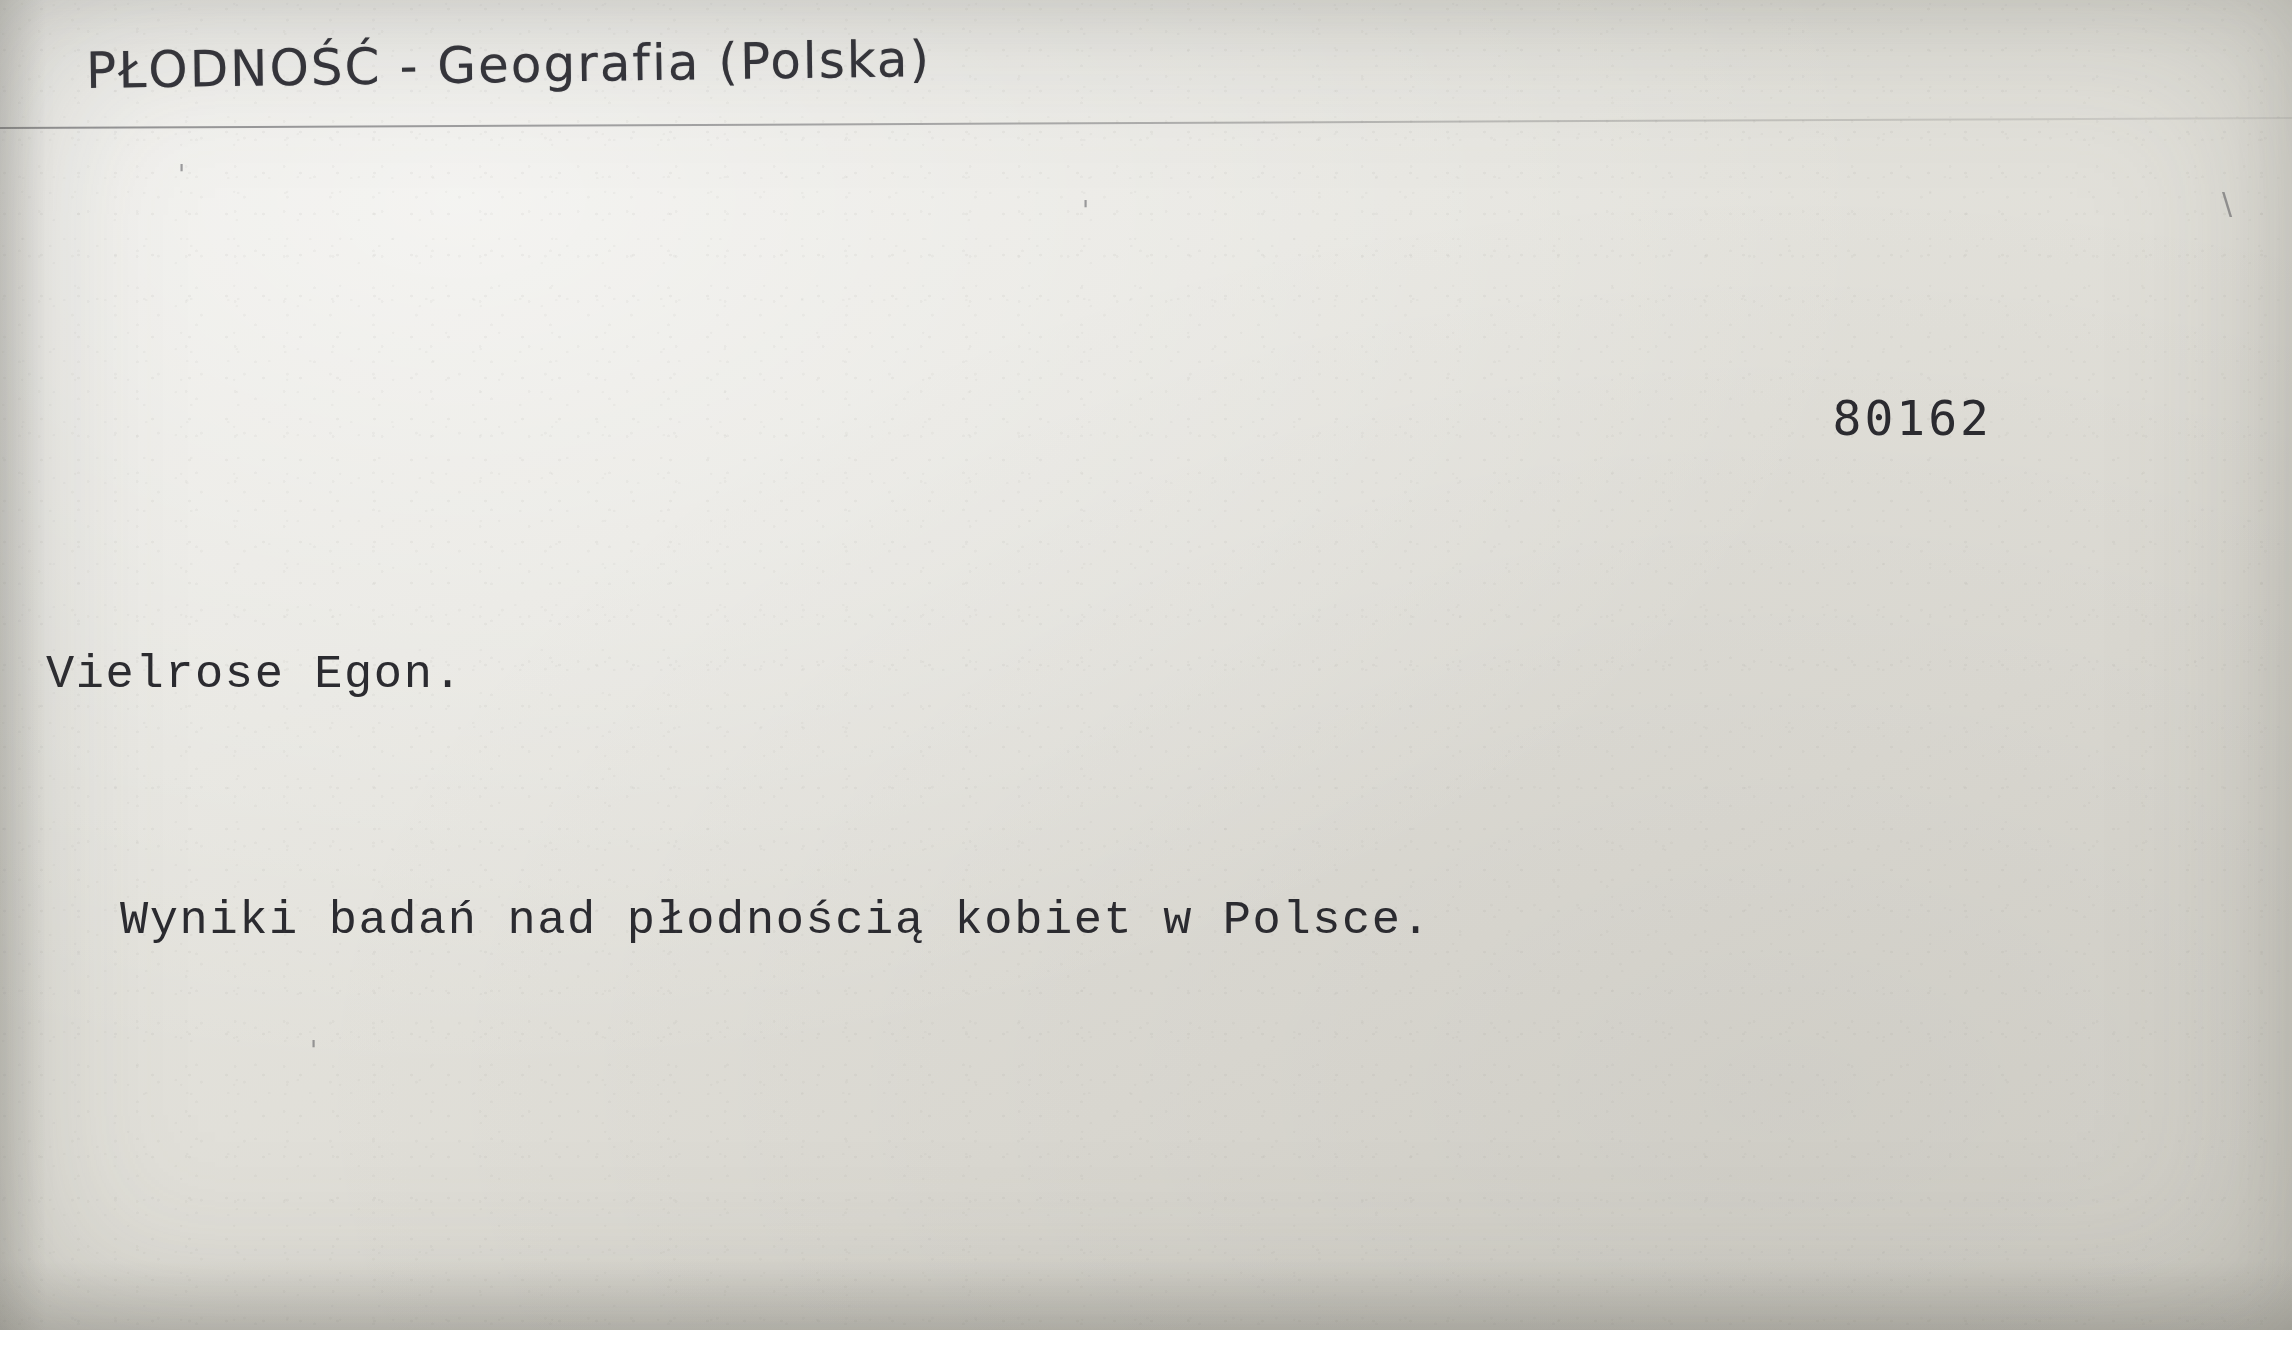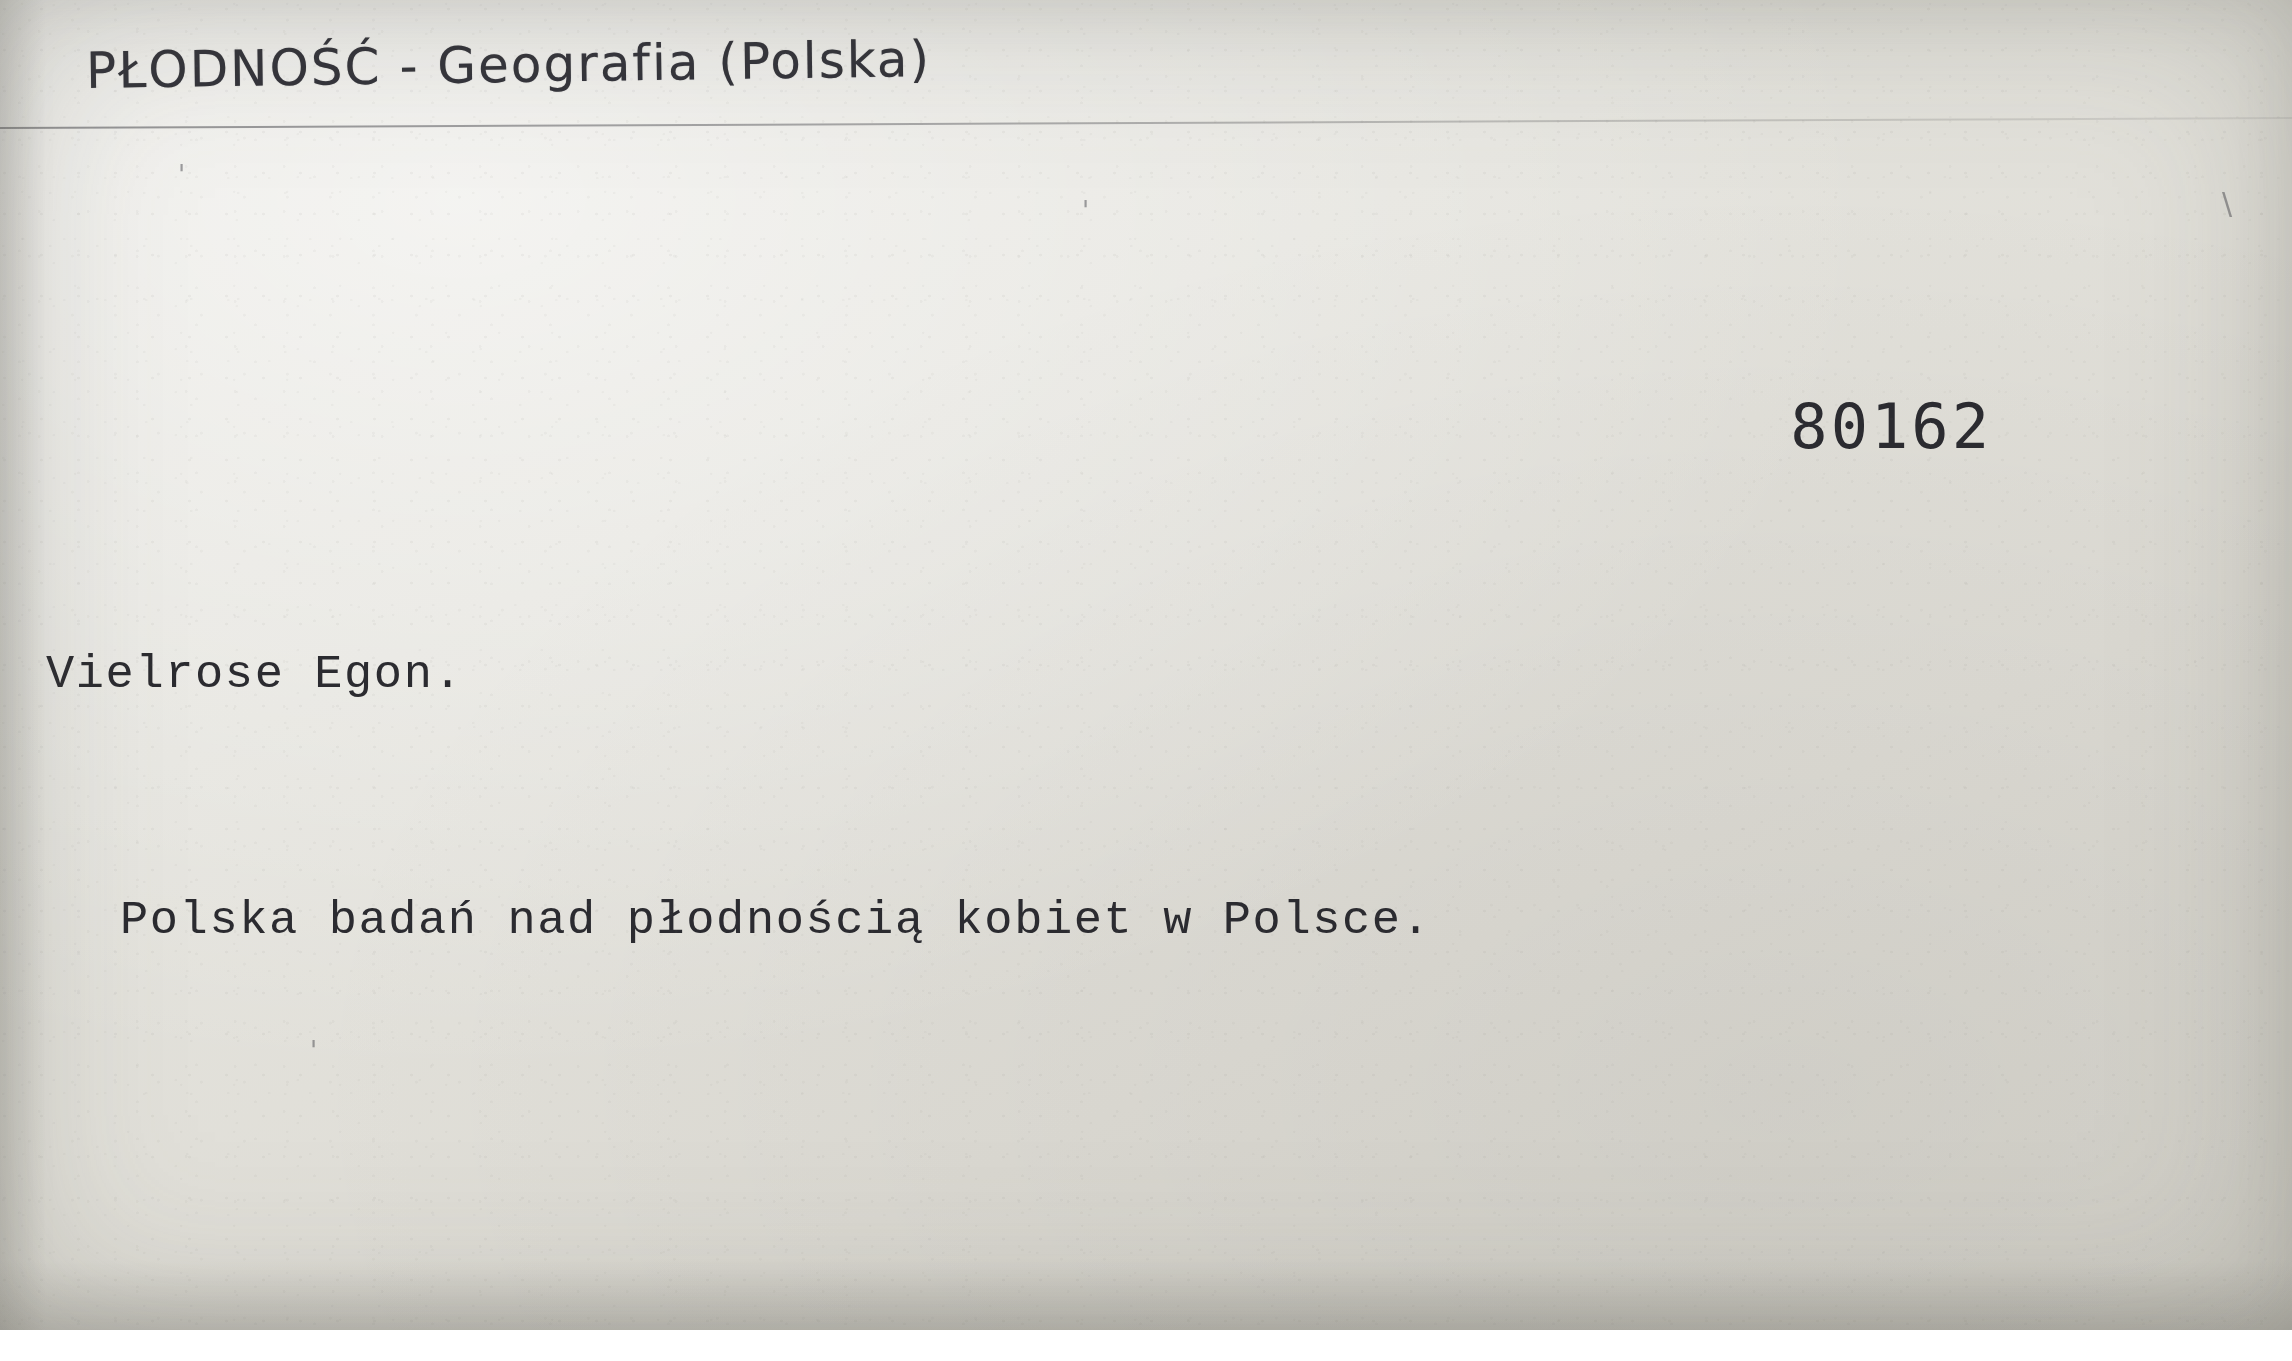--- a/index.html
+++ b/index.html
@@ -76,21 +76,21 @@
     height: 2px;
     background: linear-gradient(to right, rgba(70,70,75,0.55) 0%, rgba(70,70,75,0.40) 45%, rgba(70,70,75,0.22) 75%, rgba(70,70,75,0.10) 100%);
     transform: rotate(-0.25deg);
   }
 
   
   .accnum {
     position: absolute;
     right: 300px;
     top: 390px;
-    font-size: 62px;
+    font-size: 48px;
     letter-spacing: 3px;
     color: #2b2b30;
   }
   .body {
     position: absolute;
     left: 46px;
     top: 470px;
     width: 2200px;
     font-size: 47px;
     line-height: 82px;
@@ -118,21 +118,21 @@
 
   <div class="mark" style="left:178px; top:160px; font-size:26px;">'</div>
   <div class="mark" style="left:1082px; top:196px; font-size:26px;">'</div>
   <div class="mark" style="left:2222px; top:186px; font-size:30px;">\</div>
   <div class="mark" style="left:310px; top:1036px; font-size:26px;">'</div>
 
   <div class="accnum">80162</div>
 
   <div class="body">
     <span class="ln">Vielrose Egon.</span>
-    <span class="ln indent1">Polska badań nad płodnością kobiet w Polsce.</span>
+    <span class="ln indent1">Wyniki badań nad płodnością kobiet w Polsce.</span>
     
     
     
     
   </div>
 
   <div id="grain"></div>
   <div id="vignette"></div>
   <div id="edge-dark-left"></div>
   <div id="edge-dark-bottom"></div>

